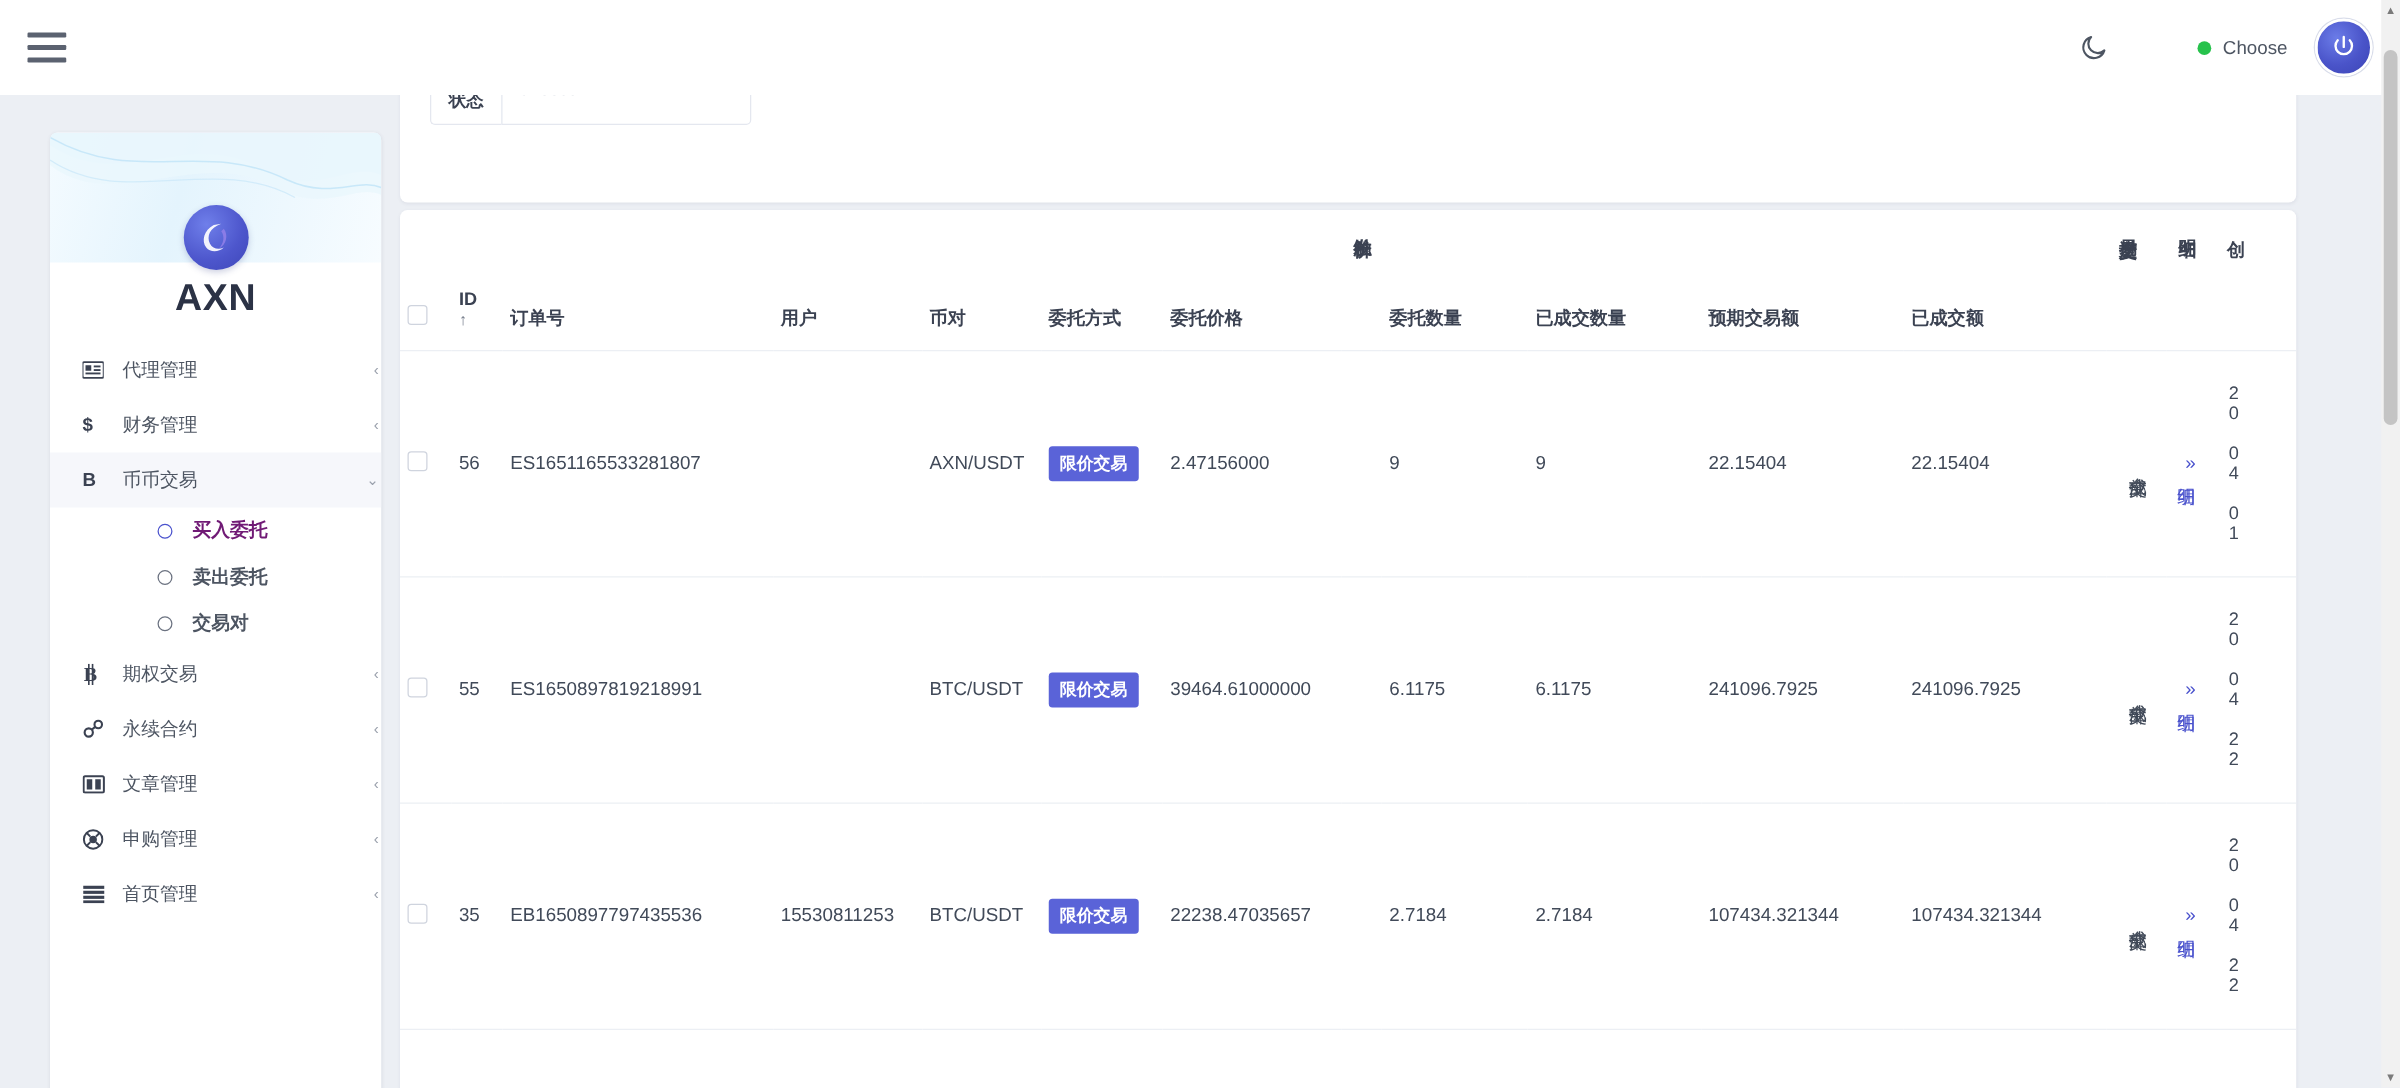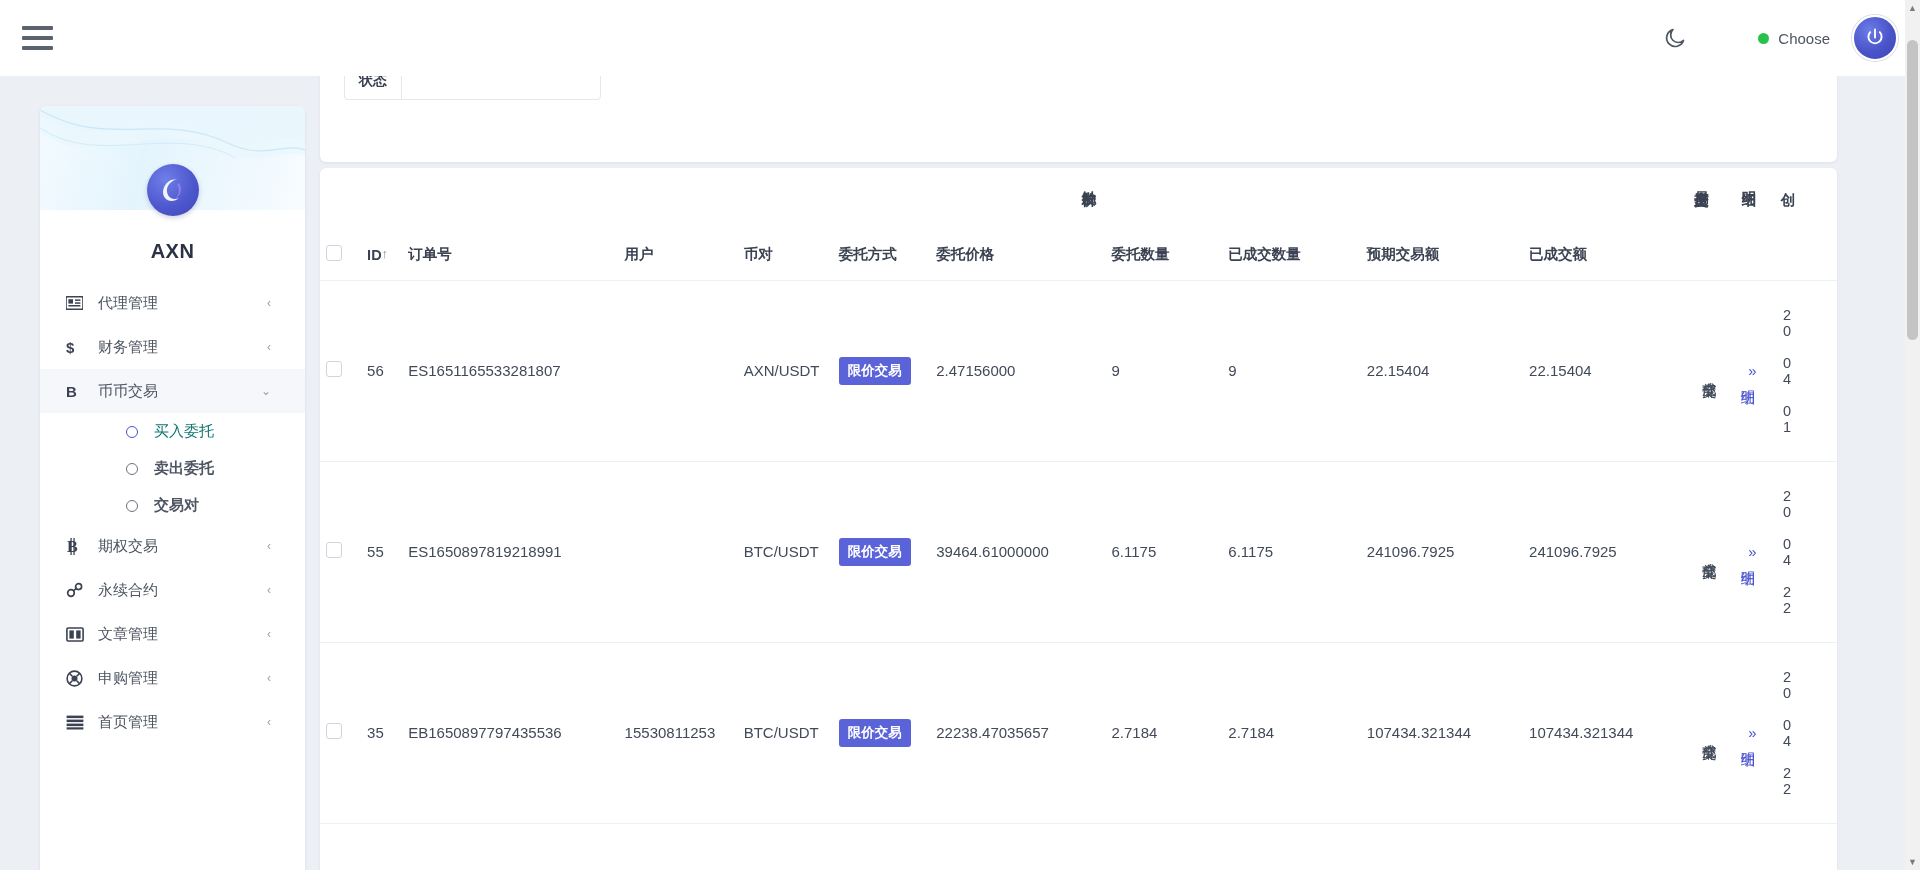--- a/index.html
+++ b/index.html
@@ -68,45 +68,45 @@
     position: relative; margin-top: -46px;
     display: flex; flex-direction: column; align-items: center;
   }
   .sb-logo {
     width: 52px; height: 52px; border-radius: 50%;
     background: radial-gradient(circle at 35% 30%, #6f7fea 0%, #4d56cc 58%, #3e46b8 100%);
     display: flex; align-items: center; justify-content: center;
     box-shadow: 0 2px 5px rgba(60,70,140,.25);
   }
   .sb-title {
-    margin-top: 24px;
-    font-size: 20px; font-weight: 700; color: #2b3245; letter-spacing: .5px;
+    margin-top: 6px;
+    font-size: 30px; font-weight: 700; color: #2b3245; letter-spacing: .5px;
   }
   .sb-menu { margin-top: 18px; }
   .sb-item {
     height: 44px; display: flex; align-items: center;
-    padding: 0 34px 0 26px; cursor: pointer;
+    padding: 0 2px 0 26px; cursor: pointer;
     font-size: 15px; color: #4d5562;
   }
   .sb-item.active { background: #f6f7fb; }
   .sb-icon {
     width: 26px; display: flex; align-items: center; justify-content: flex-start;
     color: #3b4252; font-size: 15px; font-weight: 700;
   }
   .sb-label { flex: 1; padding-left: 6px; }
   .sb-chev { color: #9aa0ac; font-size: 12px; }
   .sb-sub {
     height: 37px; display: flex; align-items: center;
     padding-left: 86px; font-size: 15px; color: #4d5562; cursor: pointer; font-weight: bold;
   }
   .sb-sub .ring {
     width: 12px; height: 12px; border-radius: 50%;
     border: 1.6px solid #6b7280; margin-right: 16px; flex: none;
   }
-  .sb-sub.active { color: #0f766e; font-weight: 400; }
+  .sb-sub.active { color: #701a75; font-weight: 700; }
   .sb-sub.active .ring { border-color: #4a52cd; }
 
   
   .content {
     position: absolute; top: 0; left: 320px;
     width: 1580px; height: 870px;
   }
   .filter-card {
     position: absolute; top: -34px; left: 0;
     width: 1517px; height: 196px;
@@ -162,21 +162,21 @@
     overflow: hidden;
   }
   table { border-collapse: collapse; width: 100%; table-layout: fixed; }
   thead th {
     vertical-align: bottom;
     font-size: 14.5px; font-weight: 700; color: #3b4252;
     text-align: left; padding: 12px 6px 16px 6px;
     height: 112px;
   }
   thead th.vert { writing-mode: vertical-rl; text-orientation: upright; letter-spacing: 0; }
-  thead .idcell { display: flex; flex-direction: row; line-height: 1.15; }
+  thead .idcell { display: flex; flex-direction: column; line-height: 1.15; }
   thead .idcell .arrow { color: #7a818f; font-size: 13px; }
   tbody td {
     font-size: 15px; color: #414a59;
     padding: 26px 6px; border-top: 1px solid #eceff4;
     vertical-align: middle;
   }
   .cbx {
     width: 16px; height: 16px; border: 1px solid #cfd4de;
     border-radius: 3px; background: #fff; display: inline-block;
     cursor: pointer;

